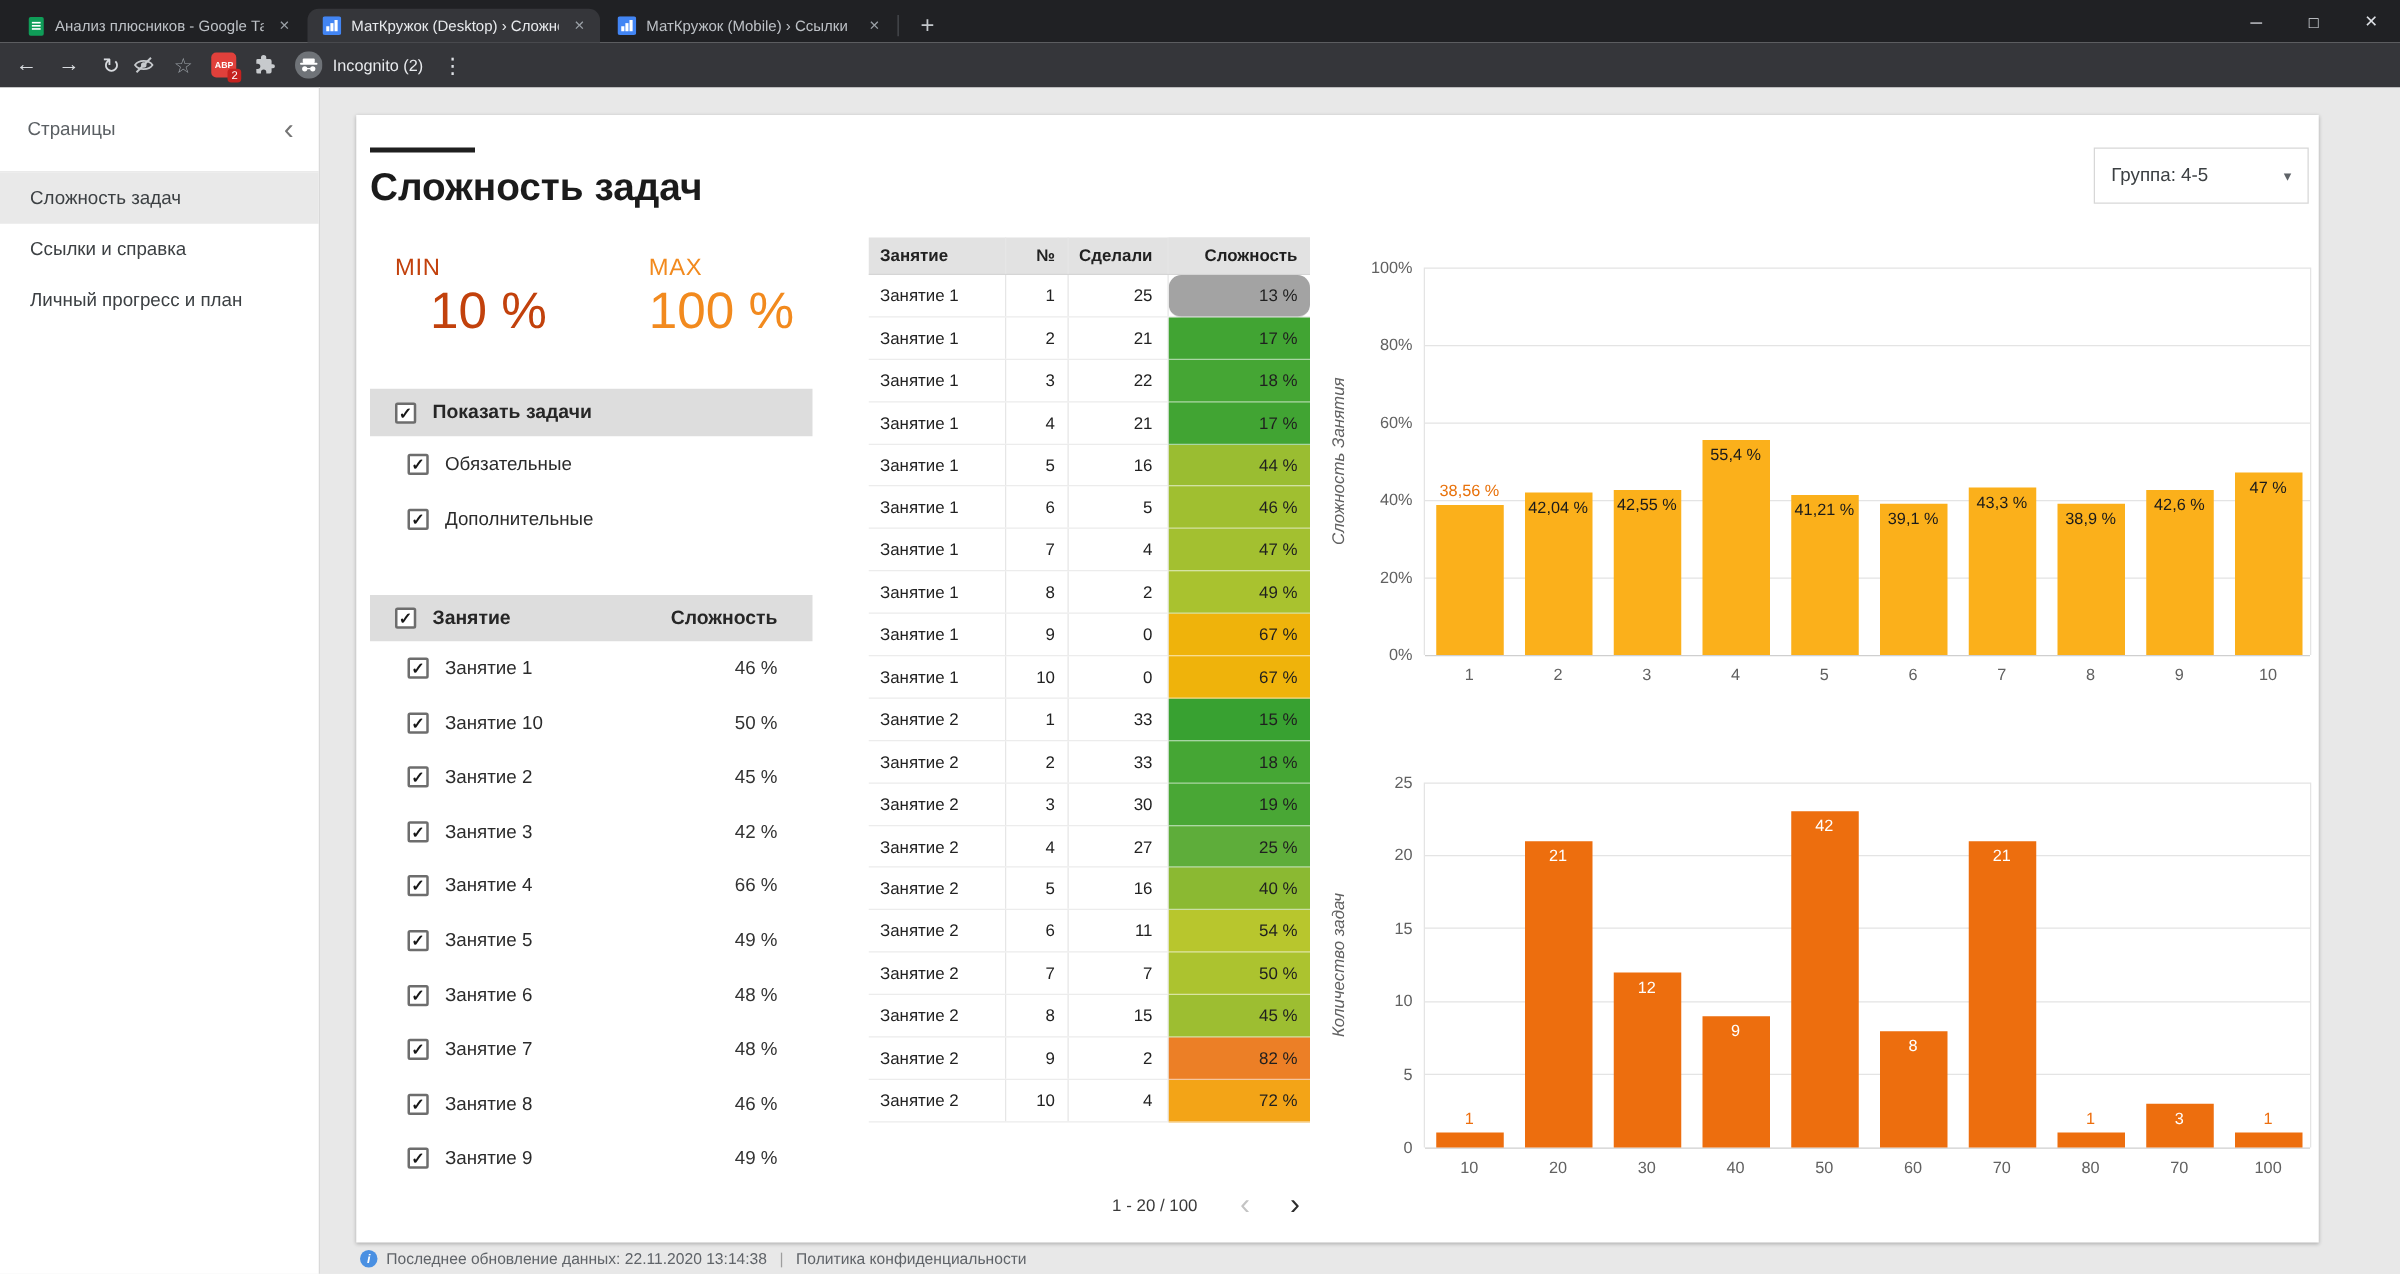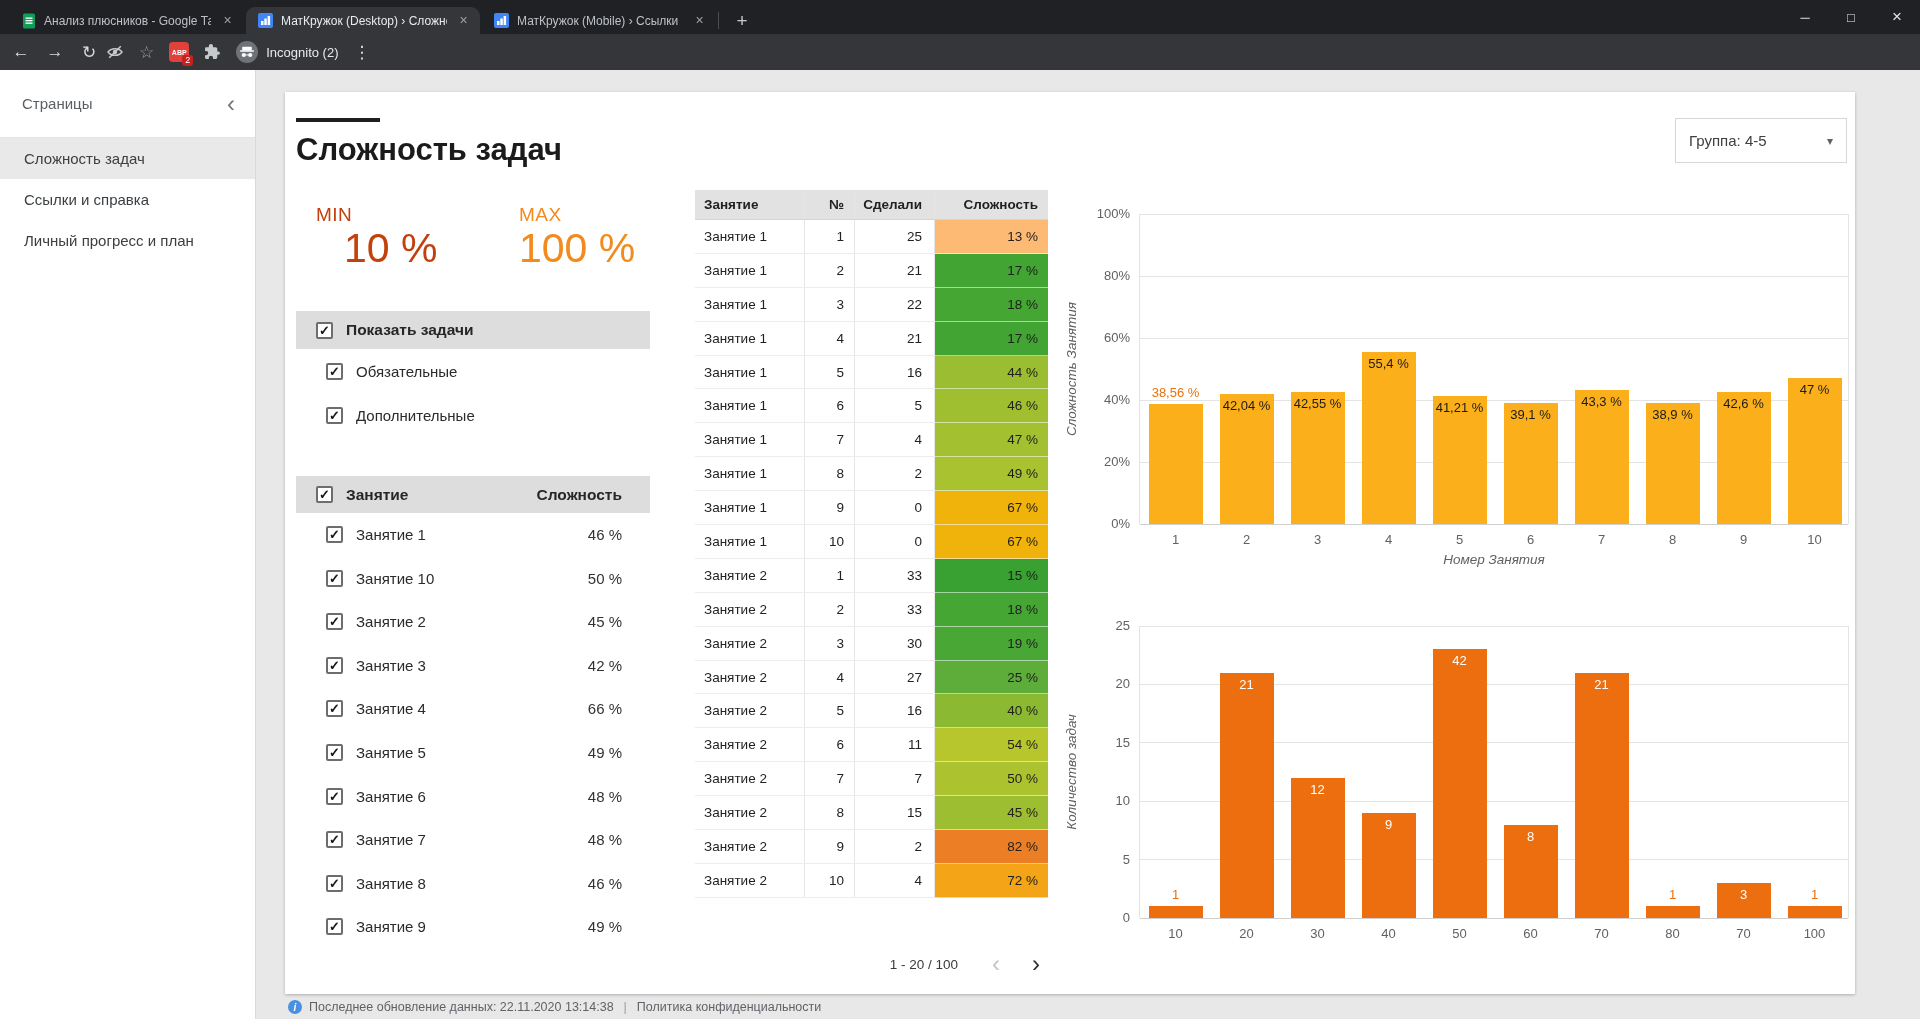--- a/index.html
+++ b/index.html
@@ -308,21 +308,21 @@
         <div class="tc tc-lesson">Занятие</div>
         <div class="tc tc-num">№</div>
         <div class="tc tc-done">Сделали</div>
         <div class="tc tc-diff" style="background:#e2e2e2">Сложность</div>
       </div>
       <div id="table-rows">
           <div class="trow">
             <div class="tc tc-lesson">Занятие 1</div>
             <div class="tc tc-num">1</div>
             <div class="tc tc-done">25</div>
-            <div class="tc tc-diff" style="background: #fdba74;">13 %</div>
+            <div class="tc tc-diff" style="background: #a3a3a3; border-radius: 10px;">13 %</div>
           </div>
           <div class="trow">
             <div class="tc tc-lesson">Занятие 1</div>
             <div class="tc tc-num">2</div>
             <div class="tc tc-done">21</div>
             <div class="tc tc-diff" style="background: rgb(65, 164, 51);">17 %</div>
           </div>
           <div class="trow">
             <div class="tc tc-lesson">Занятие 1</div>
             <div class="tc tc-num">3</div>
@@ -478,21 +478,20 @@
         <div class="bar" style="left: 505.5px; width: 54px; height: 120.59px; background: rgb(251, 176, 27);"></div>
         <div class="barlabel" style="left: 532.5px; top: 193.41px; color: rgb(27, 27, 27);">38,9 %</div>
         <div class="xtick" style="left: 497px; width: 71px; top: 318px;">8</div>
         <div class="bar" style="left: 576.5px; width: 54px; height: 132.06px; background: rgb(251, 176, 27);"></div>
         <div class="barlabel" style="left: 603.5px; top: 181.94px; color: rgb(27, 27, 27);">42,6 %</div>
         <div class="xtick" style="left: 568px; width: 71px; top: 318px;">9</div>
         <div class="bar" style="left: 647.5px; width: 54px; height: 145.7px; background: rgb(251, 176, 27);"></div>
         <div class="barlabel" style="left: 674.5px; top: 168.3px; color: rgb(27, 27, 27);">47 %</div>
         <div class="xtick" style="left: 639px; width: 71px; top: 318px;">10</div>
       </div>
-    <div class="axis-title-x" id="xtitle1">Номер Занятия</div>
 
     <div class="axis-title-y" id="ytitle2">Количество задач</div>
     <div class="plot" id="chart2">
         <div class="gridline base" style="top: 291.5px;"></div>
         <div class="ytick" style="top: 284px;">0</div>
         <div class="gridline" style="top: 233.1px;"></div>
         <div class="ytick" style="top: 225.6px;">5</div>
         <div class="gridline" style="top: 174.7px;"></div>
         <div class="ytick" style="top: 167.2px;">10</div>
         <div class="gridline" style="top: 116.3px;"></div>

